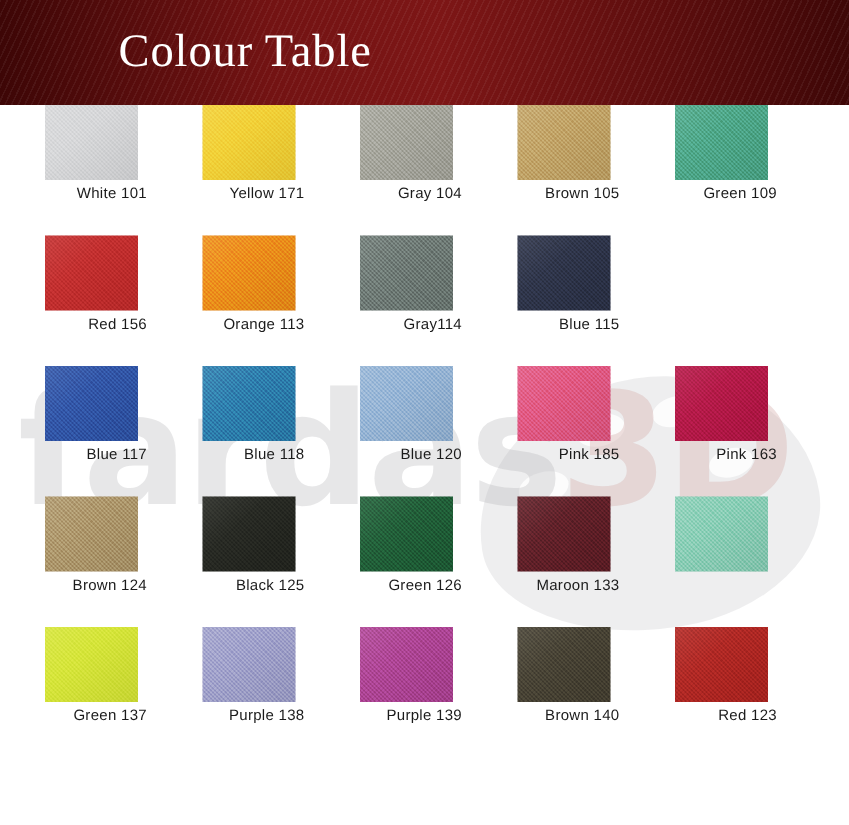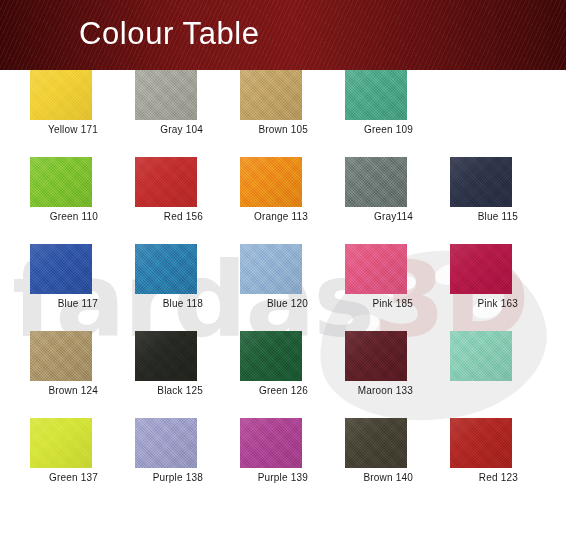--- a/index.html
+++ b/index.html
@@ -34,21 +34,21 @@
     overflow: hidden;
   }
   #header-title {
     position: absolute;
     left: 79px;
     top: 16px;
     color: #ffffff;
     font-size: 31px;
     font-weight: 400;
     letter-spacing: 0.6px;
-    font-family: Liberation Sans, sans-serif;
+    font-family: Liberation Serif, serif;
     white-space: nowrap;
   }
 
   
   #watermark {
     position: absolute;
     left: 0; top: 70px;
     width: 566px;
     height: 480px;
     pointer-events: none;
@@ -183,20 +183,27 @@
   <div id="watermark-palette">
     <span class="wm-hole h3"></span>
     <span class="wm-hole h4"></span>
   </div>
   <div id="watermark-text"><span>fardas</span><span class="wm-3d">3D</span></div>
 </div>
 
 <div id="grid">
     <div class="grid-row">
       <div class="cell">
+        <div class="swatch" style="background: rgb(213, 214, 216);">
+          <span class="weave"></span>
+          <span class="sheen"></span>
+        </div>
+        <div class="swatch-label">White 101</div>
+      </div>
+      <div class="cell">
         <div class="swatch" style="background: rgb(242, 207, 51);">
           <span class="weave"></span>
           <span class="sheen"></span>
         </div>
         <div class="swatch-label">Yellow 171</div>
       </div>
       <div class="cell">
         <div class="swatch" style="background: rgb(163, 163, 153);">
           <span class="weave"></span>
           <span class="sheen"></span>
@@ -213,27 +220,20 @@
       <div class="cell">
         <div class="swatch" style="background: rgb(74, 165, 133);">
           <span class="weave"></span>
           <span class="sheen"></span>
         </div>
         <div class="swatch-label">Green 109</div>
       </div>
     </div>
     <div class="grid-row">
       <div class="cell">
-        <div class="swatch" style="background: rgb(124, 194, 46);">
-          <span class="weave"></span>
-          <span class="sheen"></span>
-        </div>
-        <div class="swatch-label">Green 110</div>
-      </div>
-      <div class="cell">
         <div class="swatch" style="background: rgb(193, 43, 43);">
           <span class="weave"></span>
           <span class="sheen"></span>
         </div>
         <div class="swatch-label">Red 156</div>
       </div>
       <div class="cell">
         <div class="swatch" style="background: rgb(237, 138, 23);">
           <span class="weave"></span>
           <span class="sheen"></span>

